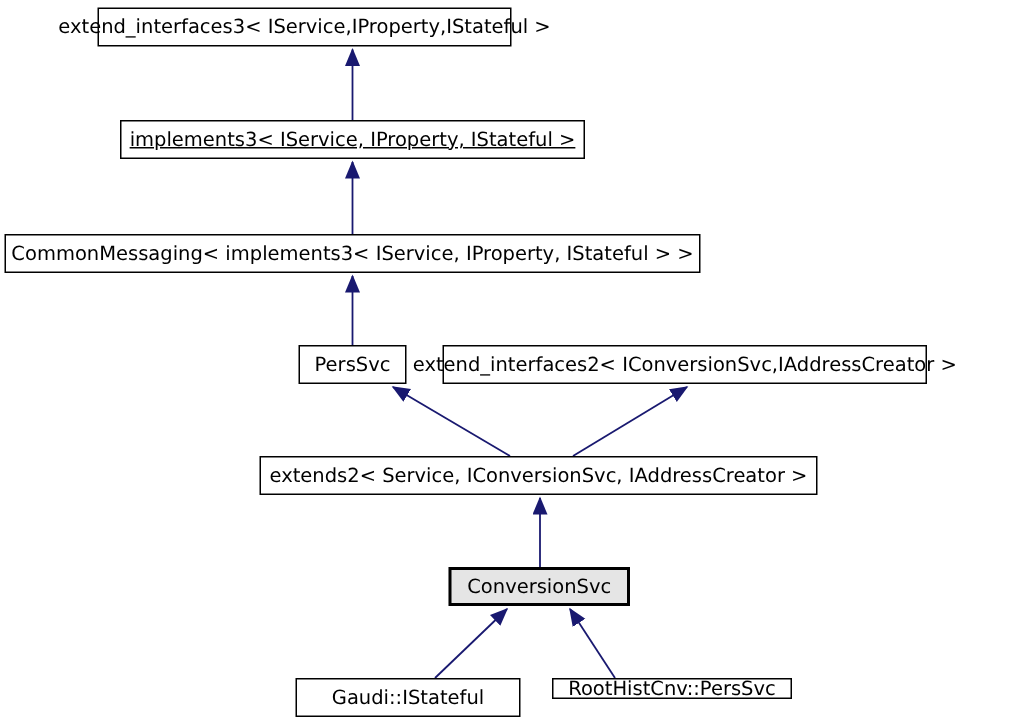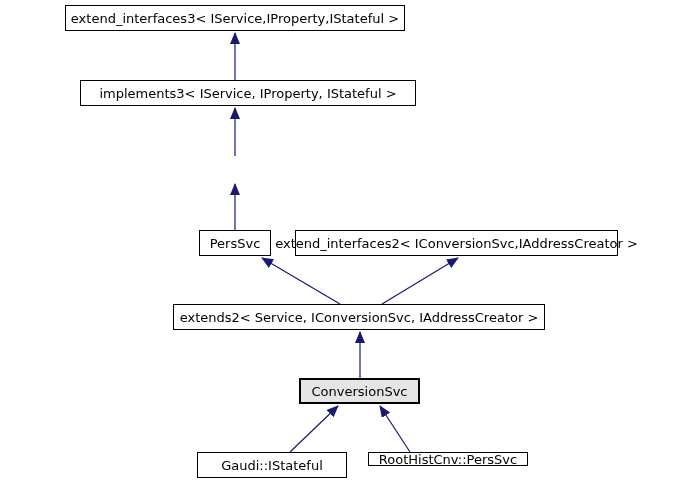--- a/index.html
+++ b/index.html
@@ -60,24 +60,25 @@
   <line x1="235" y1="80" x2="235" y2="33" marker-end="url(#arrow)"></line>
       <line x1="235" y1="156" x2="235" y2="108" marker-end="url(#arrow)"></line>
       <line x1="235" y1="230" x2="235" y2="184" marker-end="url(#arrow)"></line>
       <line x1="340" y1="304" x2="262" y2="258" marker-end="url(#arrow)"></line>
       <line x1="382" y1="304" x2="458" y2="258" marker-end="url(#arrow)"></line>
       <line x1="360" y1="378" x2="360" y2="332" marker-end="url(#arrow)"></line>
       <line x1="290" y1="452" x2="338" y2="406" marker-end="url(#arrow)"></line>
       <line x1="410" y1="452" x2="380" y2="406" marker-end="url(#arrow)"></line>
     </svg>
 
-  <div class="node" style="left: 65px; top: 5px; width: 340px; height: 26px;">extend_interfaces3&lt; IService,IProperty,IStateful &gt;</div>
+  <div class="node" style="left: 65px; top: 5px; width: 276px; height: 26px;">extend_interfaces3&lt; IService,IProperty,IStateful &gt;</div>
 
-  <div class="node" style="left: 80px; top: 80px; width: 336px; height: 26px;">implements3&lt; IService, IProperty, IStateful &gt;</div>
+  <div class="node" style="left: 80px; top: 80px; width: 310px; height: 26px; text-decoration: underline;">implements3&lt; IService, IProperty, IStateful &gt;</div>
 
+  <div class="node" style="left: 3px; top: 156px; width: 464px; height: 26px;">CommonMessaging&lt; implements3&lt; IService, IProperty, IStateful &gt; &gt;</div>
 
   <div class="node" style="left: 199px; top: 230px; width: 72px; height: 26px;">PersSvc</div>
 
   <div class="node" style="left: 295px; top: 230px; width: 323px; height: 26px;">extend_interfaces2&lt; IConversionSvc,IAddressCreator &gt;</div>
 
   <div class="node" style="left: 173px; top: 304px; width: 372px; height: 26px;">extends2&lt; Service, IConversionSvc, IAddressCreator &gt;</div>
 
   <div class="node highlight" style="left: 299px; top: 378px; width: 121px; height: 26px;">ConversionSvc</div>
 
   <div class="node" style="left: 197px; top: 452px; width: 150px; height: 26px;">Gaudi::IStateful</div>

